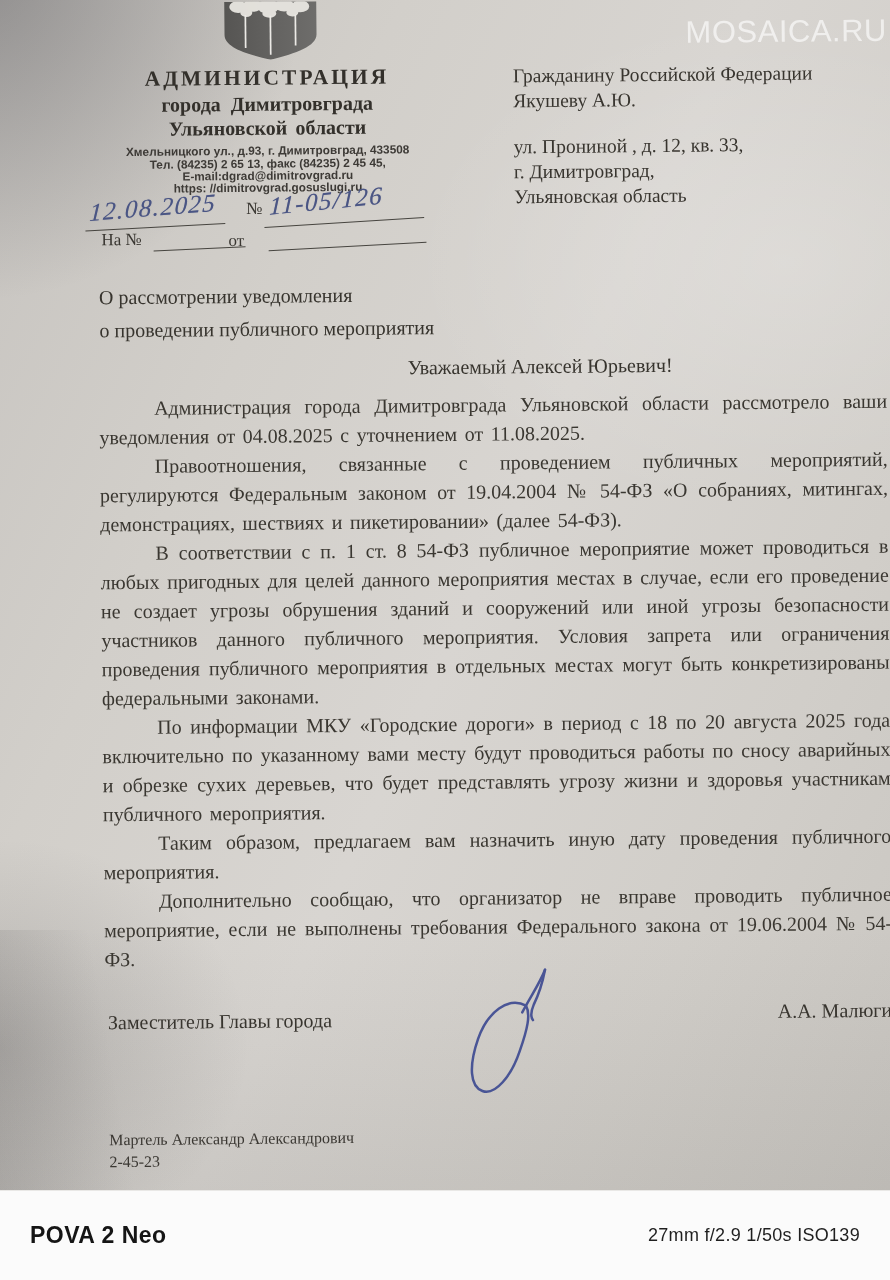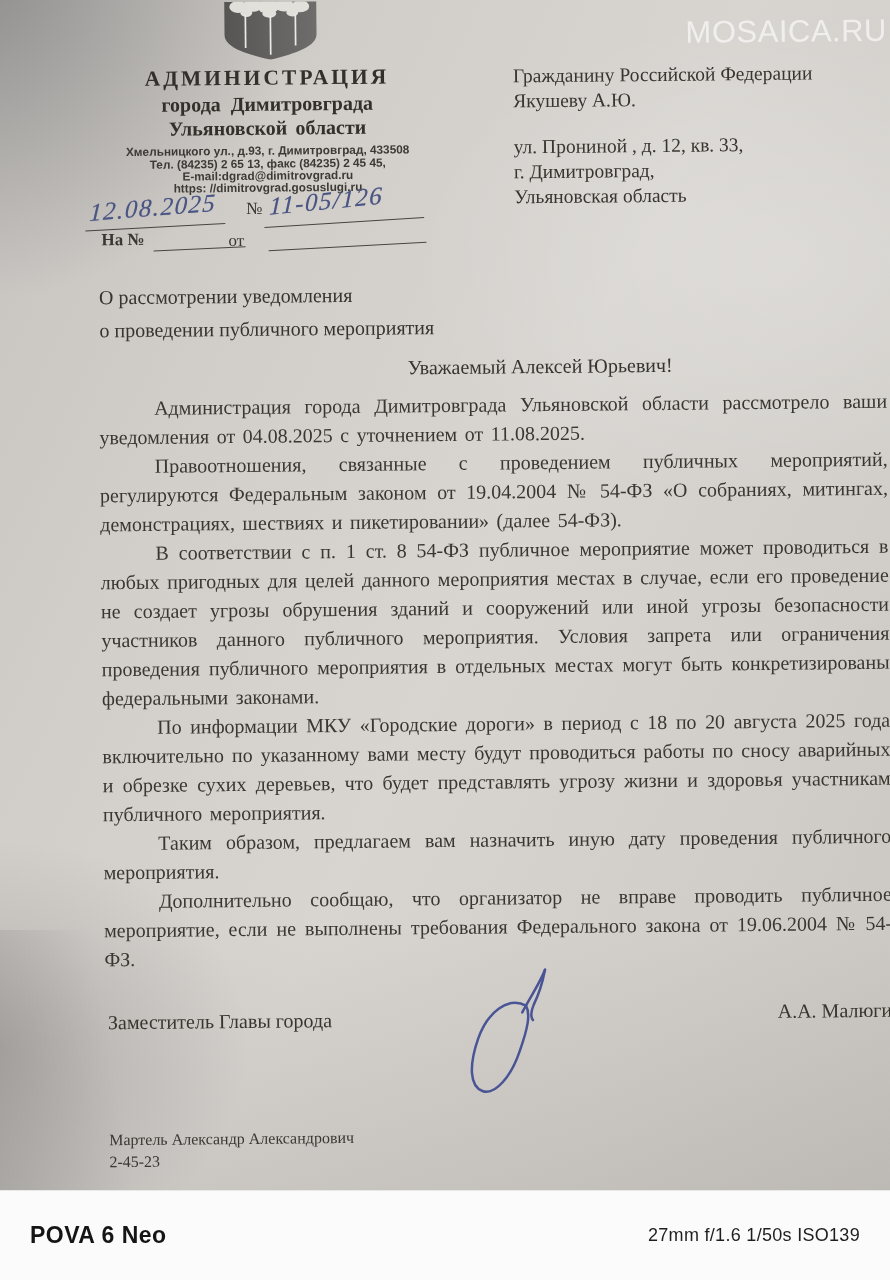--- a/index.html
+++ b/index.html
@@ -37,21 +37,21 @@
         text-shadow:0 0 0.7px rgba(74,85,132,0.55);}
   .hand-date{position:absolute;left:92px;top:191px;font-size:25px;transform:rotate(-4deg) skewX(-8deg);}
   .hand-num{position:absolute;left:272px;top:186px;font-size:25px;transform:rotate(-5deg) skewX(-8deg);}
   .numsign{position:absolute;left:249px;top:197px;font-size:17px;color:#3a3732;}
   .uline{position:absolute;height:0;border-bottom:1.6px solid #46443f;}
   .u1{left:88px;top:224px;width:140px;transform:rotate(-2.5deg);}
   .u2{left:267px;top:221px;width:160px;transform:rotate(-3deg);}
   .u3{left:156px;top:246px;width:92px;transform:rotate(-2deg);}
   .u4{left:271px;top:245px;width:158px;transform:rotate(-2.5deg);}
   .reflabel{position:absolute;font-size:17px;color:#3a3732;}
-  .rl1{left:104px;top:227px;font-weight:bold;}
+  .rl1{left:104px;top:227px;}
   .rl2{left:231px;top:229px;}
 
   
   .recipient{position:absolute;left:517px;top:64px;font-size:19.5px;line-height:25px;color:#38352f;}
   .recipient .gap{height:21px;}
 
   .watermark{position:absolute;left:690px;top:17px;
     font-family:"Liberation Sans",sans-serif;font-size:31px;font-weight:400;
     color:rgba(255,255,255,0.62);letter-spacing:0.5px;}
 
@@ -168,17 +168,17 @@
       <div class="executor">
         <div>Мартель Александр Александрович</div>
         <div>2-45-23</div>
       </div>
 
       <div class="watermark">MOSAICA.RU</div>
     </div>
   </div>
 
   <div class="camera-bar">
-    <div class="device">POVA 6 Neo</div>
-    <div class="exif">27mm f/1.6 1/50s ISO139</div>
+    <div class="device">POVA 2 Neo</div>
+    <div class="exif">27mm f/2.9 1/50s ISO139</div>
   </div>
 
 </div>
 
 </body></html>

